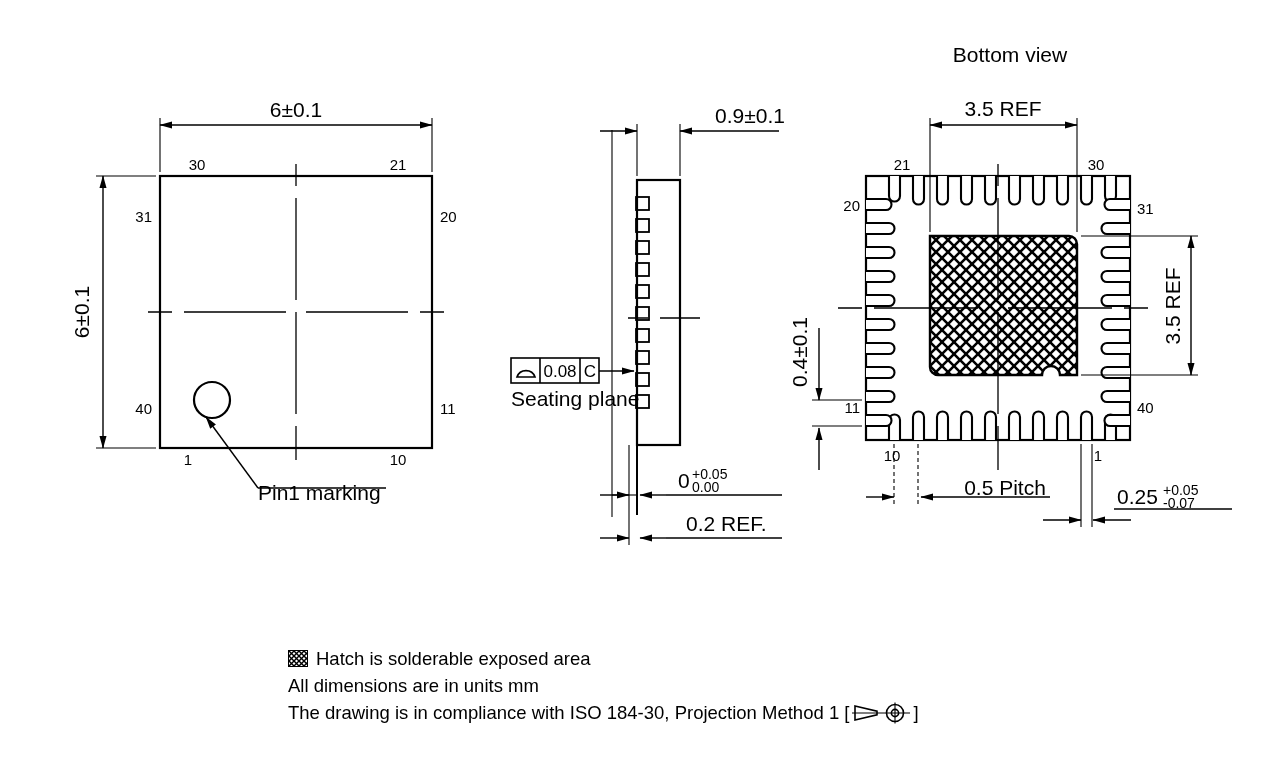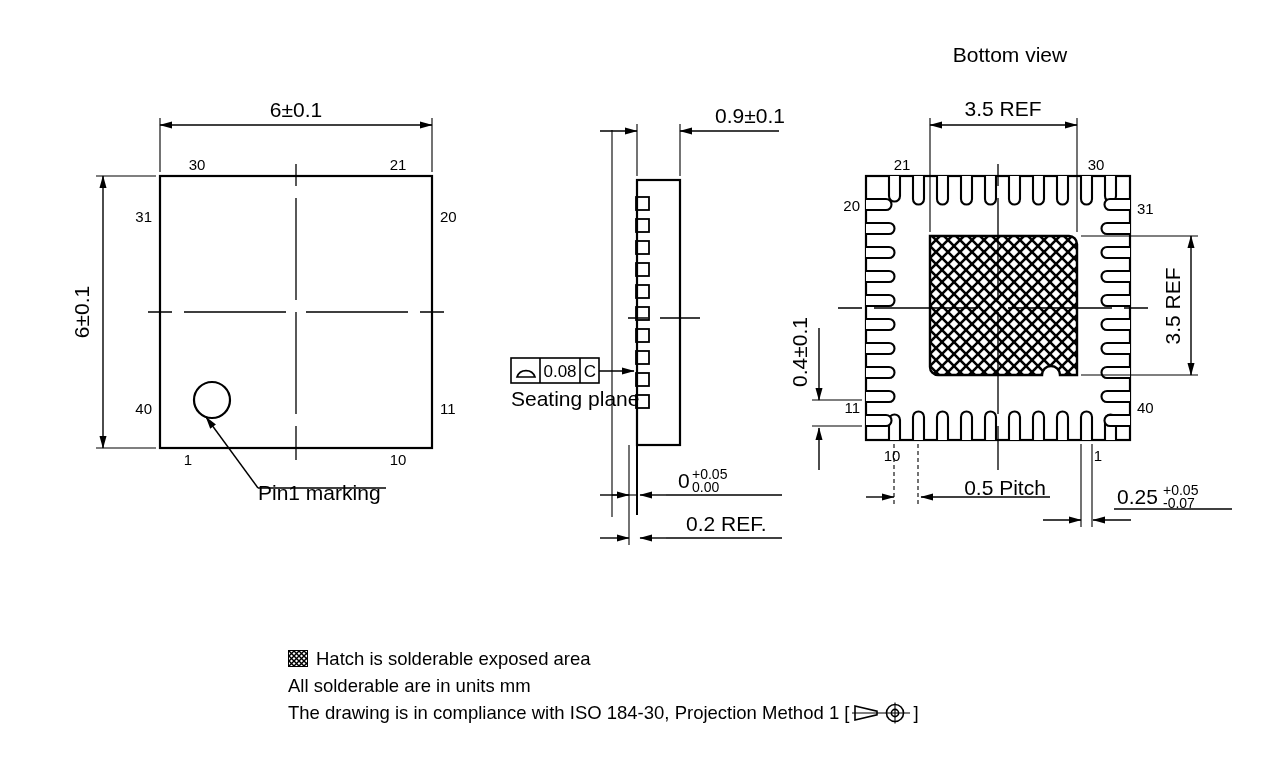--- a/index.html
+++ b/index.html
@@ -296,21 +296,21 @@
             <path d="M-1.2,1.2 L1.2,-1.2 M0,5 L5,0 M3.8,6.2 L6.2,3.8" stroke="#000" stroke-width="1.4"></path>
             <path d="M-1.2,3.8 L1.2,6.2 M0,0 L5,5 M3.8,-1.2 L6.2,1.2" stroke="#000" stroke-width="1.4"></path>
           </pattern>
         </defs>
         <rect width="18" height="15" fill="url(#nh)"></rect>
       </svg>
       <span>Hatch is solderable exposed area</span>
     </div>
 
     <div class="note-line">
-      <span>All solderable are in units mm</span>
+      <span>All dimensions are in units mm</span>
     </div>
 
     <div class="note-line">
       <span>The drawing is in compliance with ISO 184-30, Projection Method 1 [</span>
       <svg class="projsym" width="60" height="24" viewBox="0 0 60 24">
 
         <path d="M4,5 L26,10.2 L26,13.8 L4,19 Z" fill="none" stroke="#000" stroke-width="1.6"></path>
 
         <line x1="1" y1="12" x2="59" y2="12" stroke="#000" stroke-width="1.1"></line>
 

